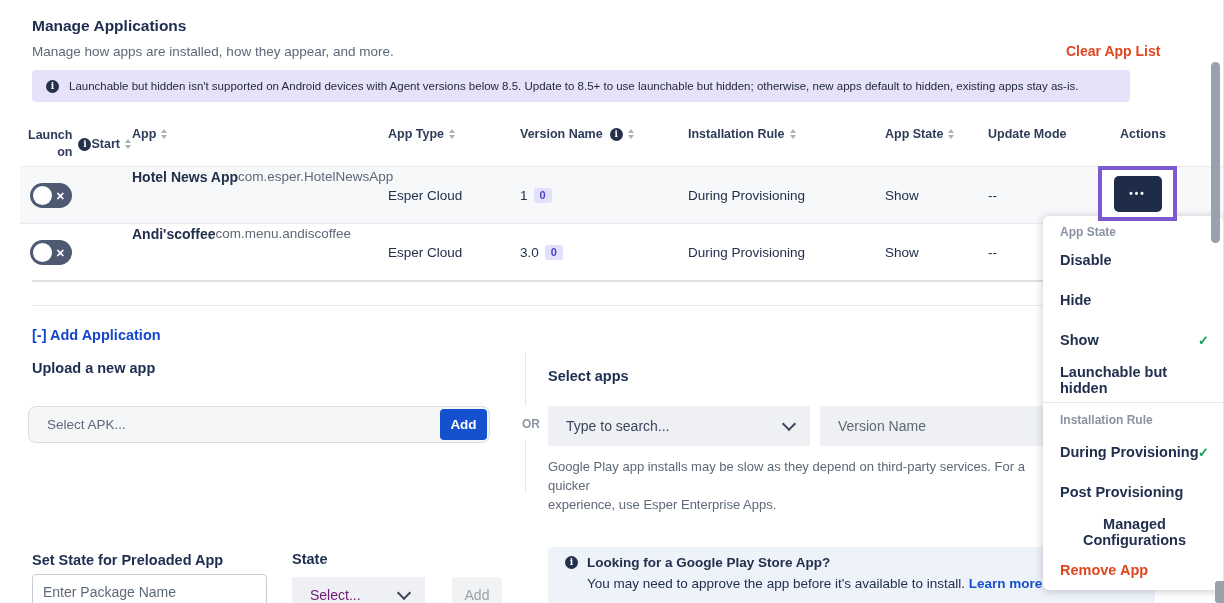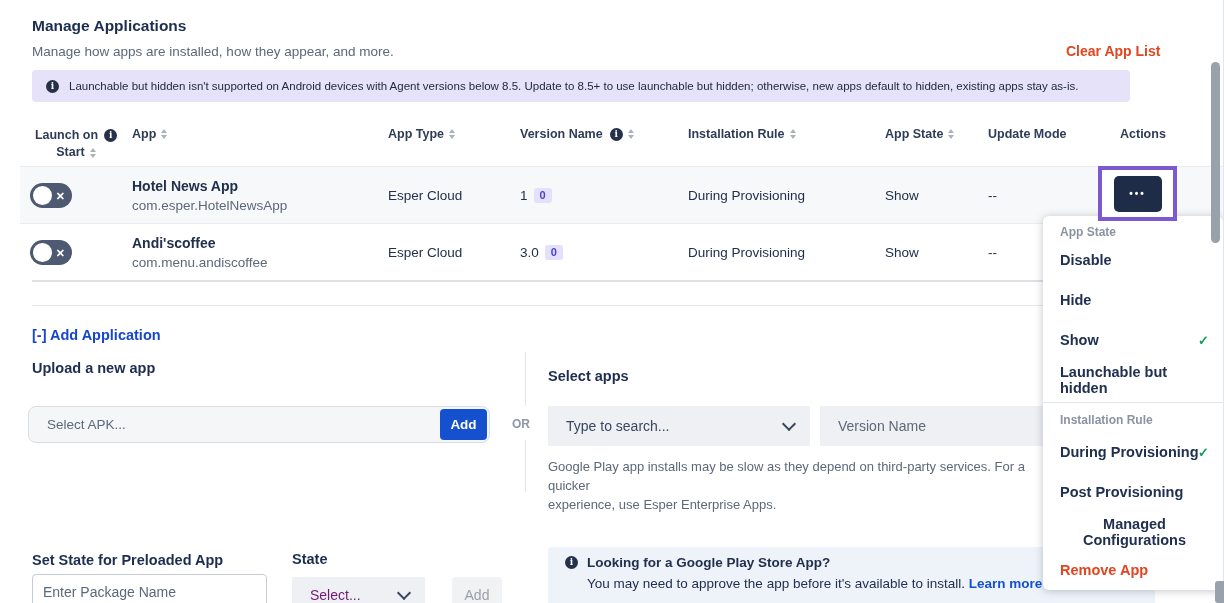--- a/index.html
+++ b/index.html
@@ -31,29 +31,29 @@
   .thead{left:0;top:127px;width:1203px;height:38px;font-size:12.5px;font-weight:700;color:#2e3c58;}
   .th{position:absolute;display:flex;align-items:center;}
   .col-launch{left:8px;width:96px;}
   .col-app{left:112px;}
   .col-type{left:368px;}
   .col-version{left:500px;}
   .col-rule{left:668px;}
   .col-state{left:865px;}
   .col-update{left:968px;}
   .col-actions{left:1100px;}
-  .launch-hdr{flex-direction:column;align-items:center;line-height:17px;text-align:right;}
+  .launch-hdr{flex-direction:row;align-items:center;line-height:17px;text-align:right;}
   .launch-hdr .l1{display:flex;align-items:center;gap:6px;}
   .launch-hdr .l2{display:flex;align-items:center;}
 
   .row{left:0;width:1203px;height:57px;}
   .row1{top:166px;background:#f7f8f9;border-top:1px solid #e9ebee;}
   .row2{top:223px;background:#fff;border-top:1px solid #e9ebee;}
   .cell{position:absolute;top:0;height:57px;display:flex;align-items:center;font-size:13.5px;color:#22304c;}
-  .app-cell{flex-direction:column;align-items:flex-start;justify-content:center;line-height:20px;}
+  .app-cell{align-items:flex-start;justify-content:center;line-height:20px;}
   .app-name{font-size:14px;font-weight:700;color:#22304c;}
   .app-pkg{font-size:13.5px;color:#5d6878;}
   .ver-badge{margin-left:6px;background:#e4e0fb;color:#4a41c9;font-size:11px;font-weight:700;
              padding:2px 6px;border-radius:3px;line-height:1;}
 
   .line{position:absolute;background:#e4e7ea;}
   .line-row2{left:12px;top:280px;width:1178px;height:2px;background:#dde1e5;}
   .line-bottom{left:12px;top:305px;width:1178px;height:1px;}
 
   
@@ -75,21 +75,21 @@
   .upload-heading{left:12px;top:360px;}
   .apk-input{left:8px;top:406px;width:462px;height:37px;background:#f5f6f8;border:1px solid #d9dde3;
              border-radius:8px;box-sizing:border-box;display:flex;align-items:center;}
   .apk-text{margin-left:18px;font-size:13.5px;color:#5d6878;}
   .apk-add{position:absolute;right:2px;top:2px;width:47px;height:31px;background:#1550ce;color:#fff;
            font-size:13.5px;font-weight:700;border:none;border-radius:4px;display:flex;
            align-items:center;justify-content:center;cursor:pointer;}
   .or-line{left:505px;width:1px;background:#e2e5e9;}
   .or-line1{top:352px;height:54px;}
   .or-line2{top:440px;height:52px;}
-  .or-text{left:492px;top:417px;width:28px;text-align:left;font-size:12px;font-weight:700;color:#8d96a4;}
+  .or-text{left:492px;top:417px;width:28px;text-align:right;font-size:12px;font-weight:700;color:#8d96a4;}
 
   .select-apps-heading{left:528px;top:368px;}
   .fake-select{background:#eef0f4;border-radius:0;display:flex;align-items:center;box-sizing:border-box;}
   .search-select{left:528px;top:406px;width:262px;height:40px;}
   .search-text{margin-left:18px;font-size:14px;color:#39465e;}
   .chev{position:absolute;right:16px;top:50%;width:8px;height:8px;border-right:2px solid #39465e;
         border-bottom:2px solid #39465e;transform:translateY(-70%) rotate(45deg);}
   .version-select{left:800px;top:406px;width:240px;height:40px;}
   .version-text{margin-left:18px;font-size:14px;color:#5d6878;}
   .gp-note{left:528px;top:457px;width:505px;font-size:13px;line-height:19px;color:#5d6878;}

